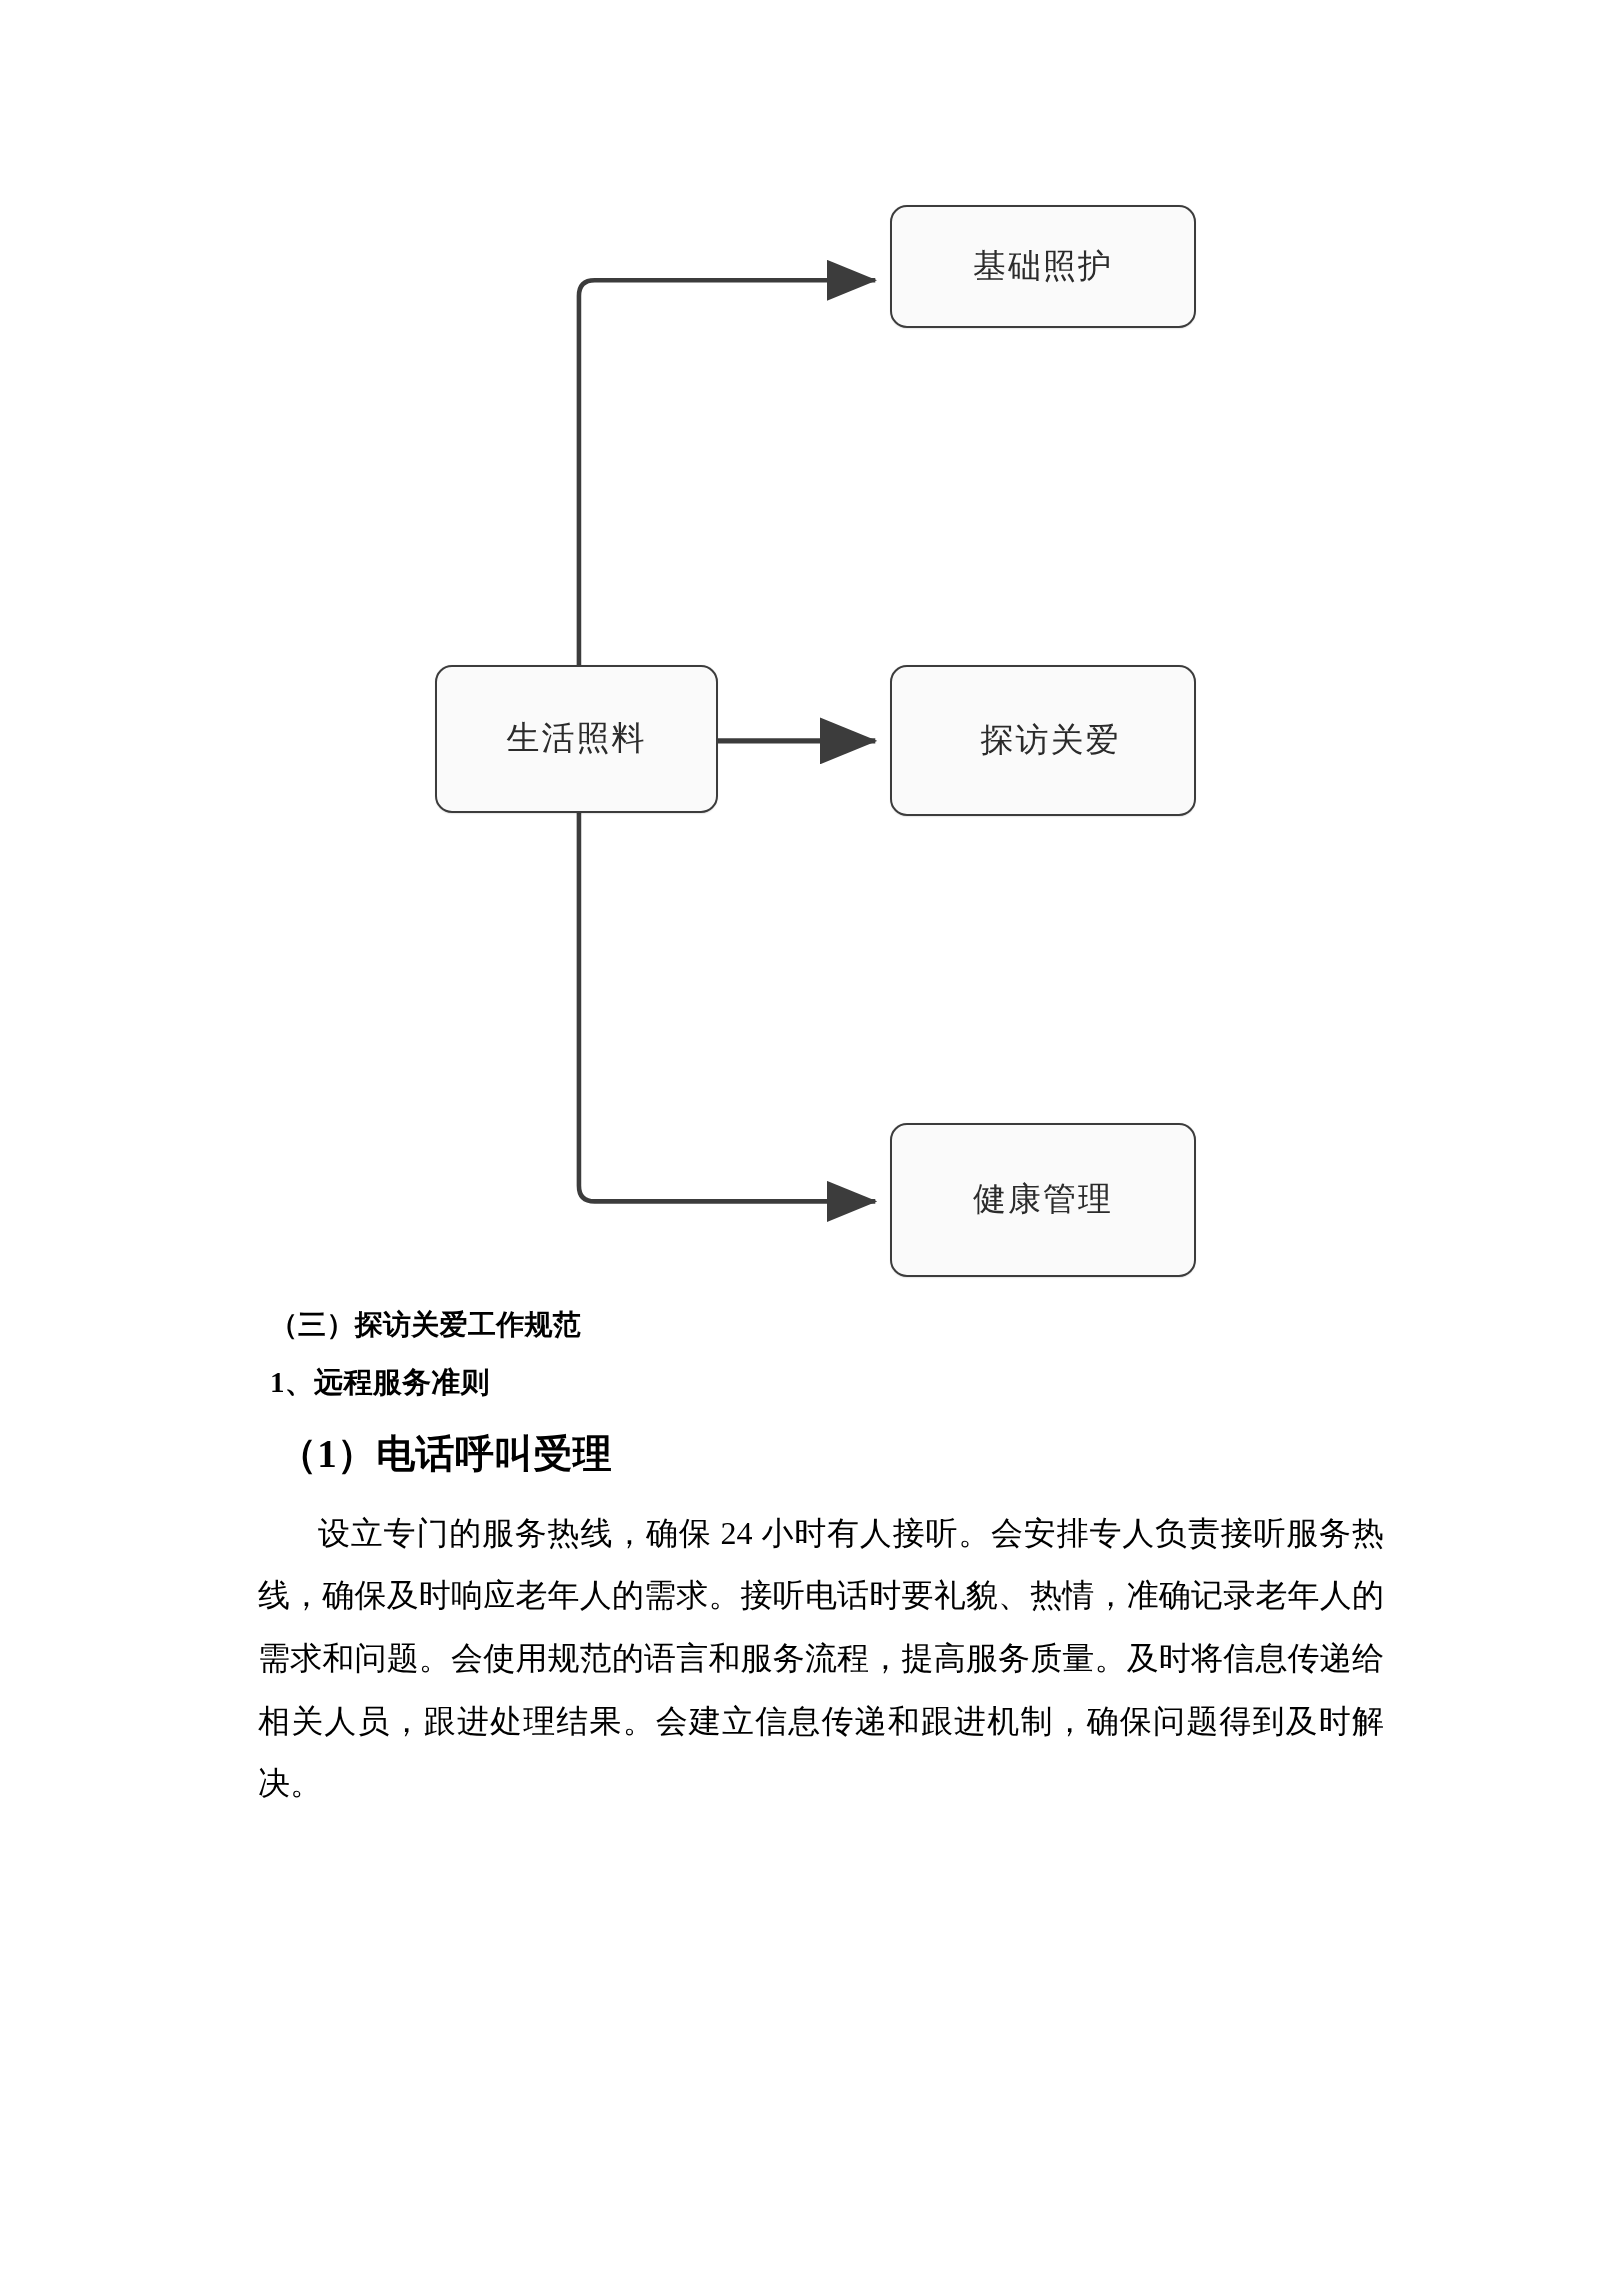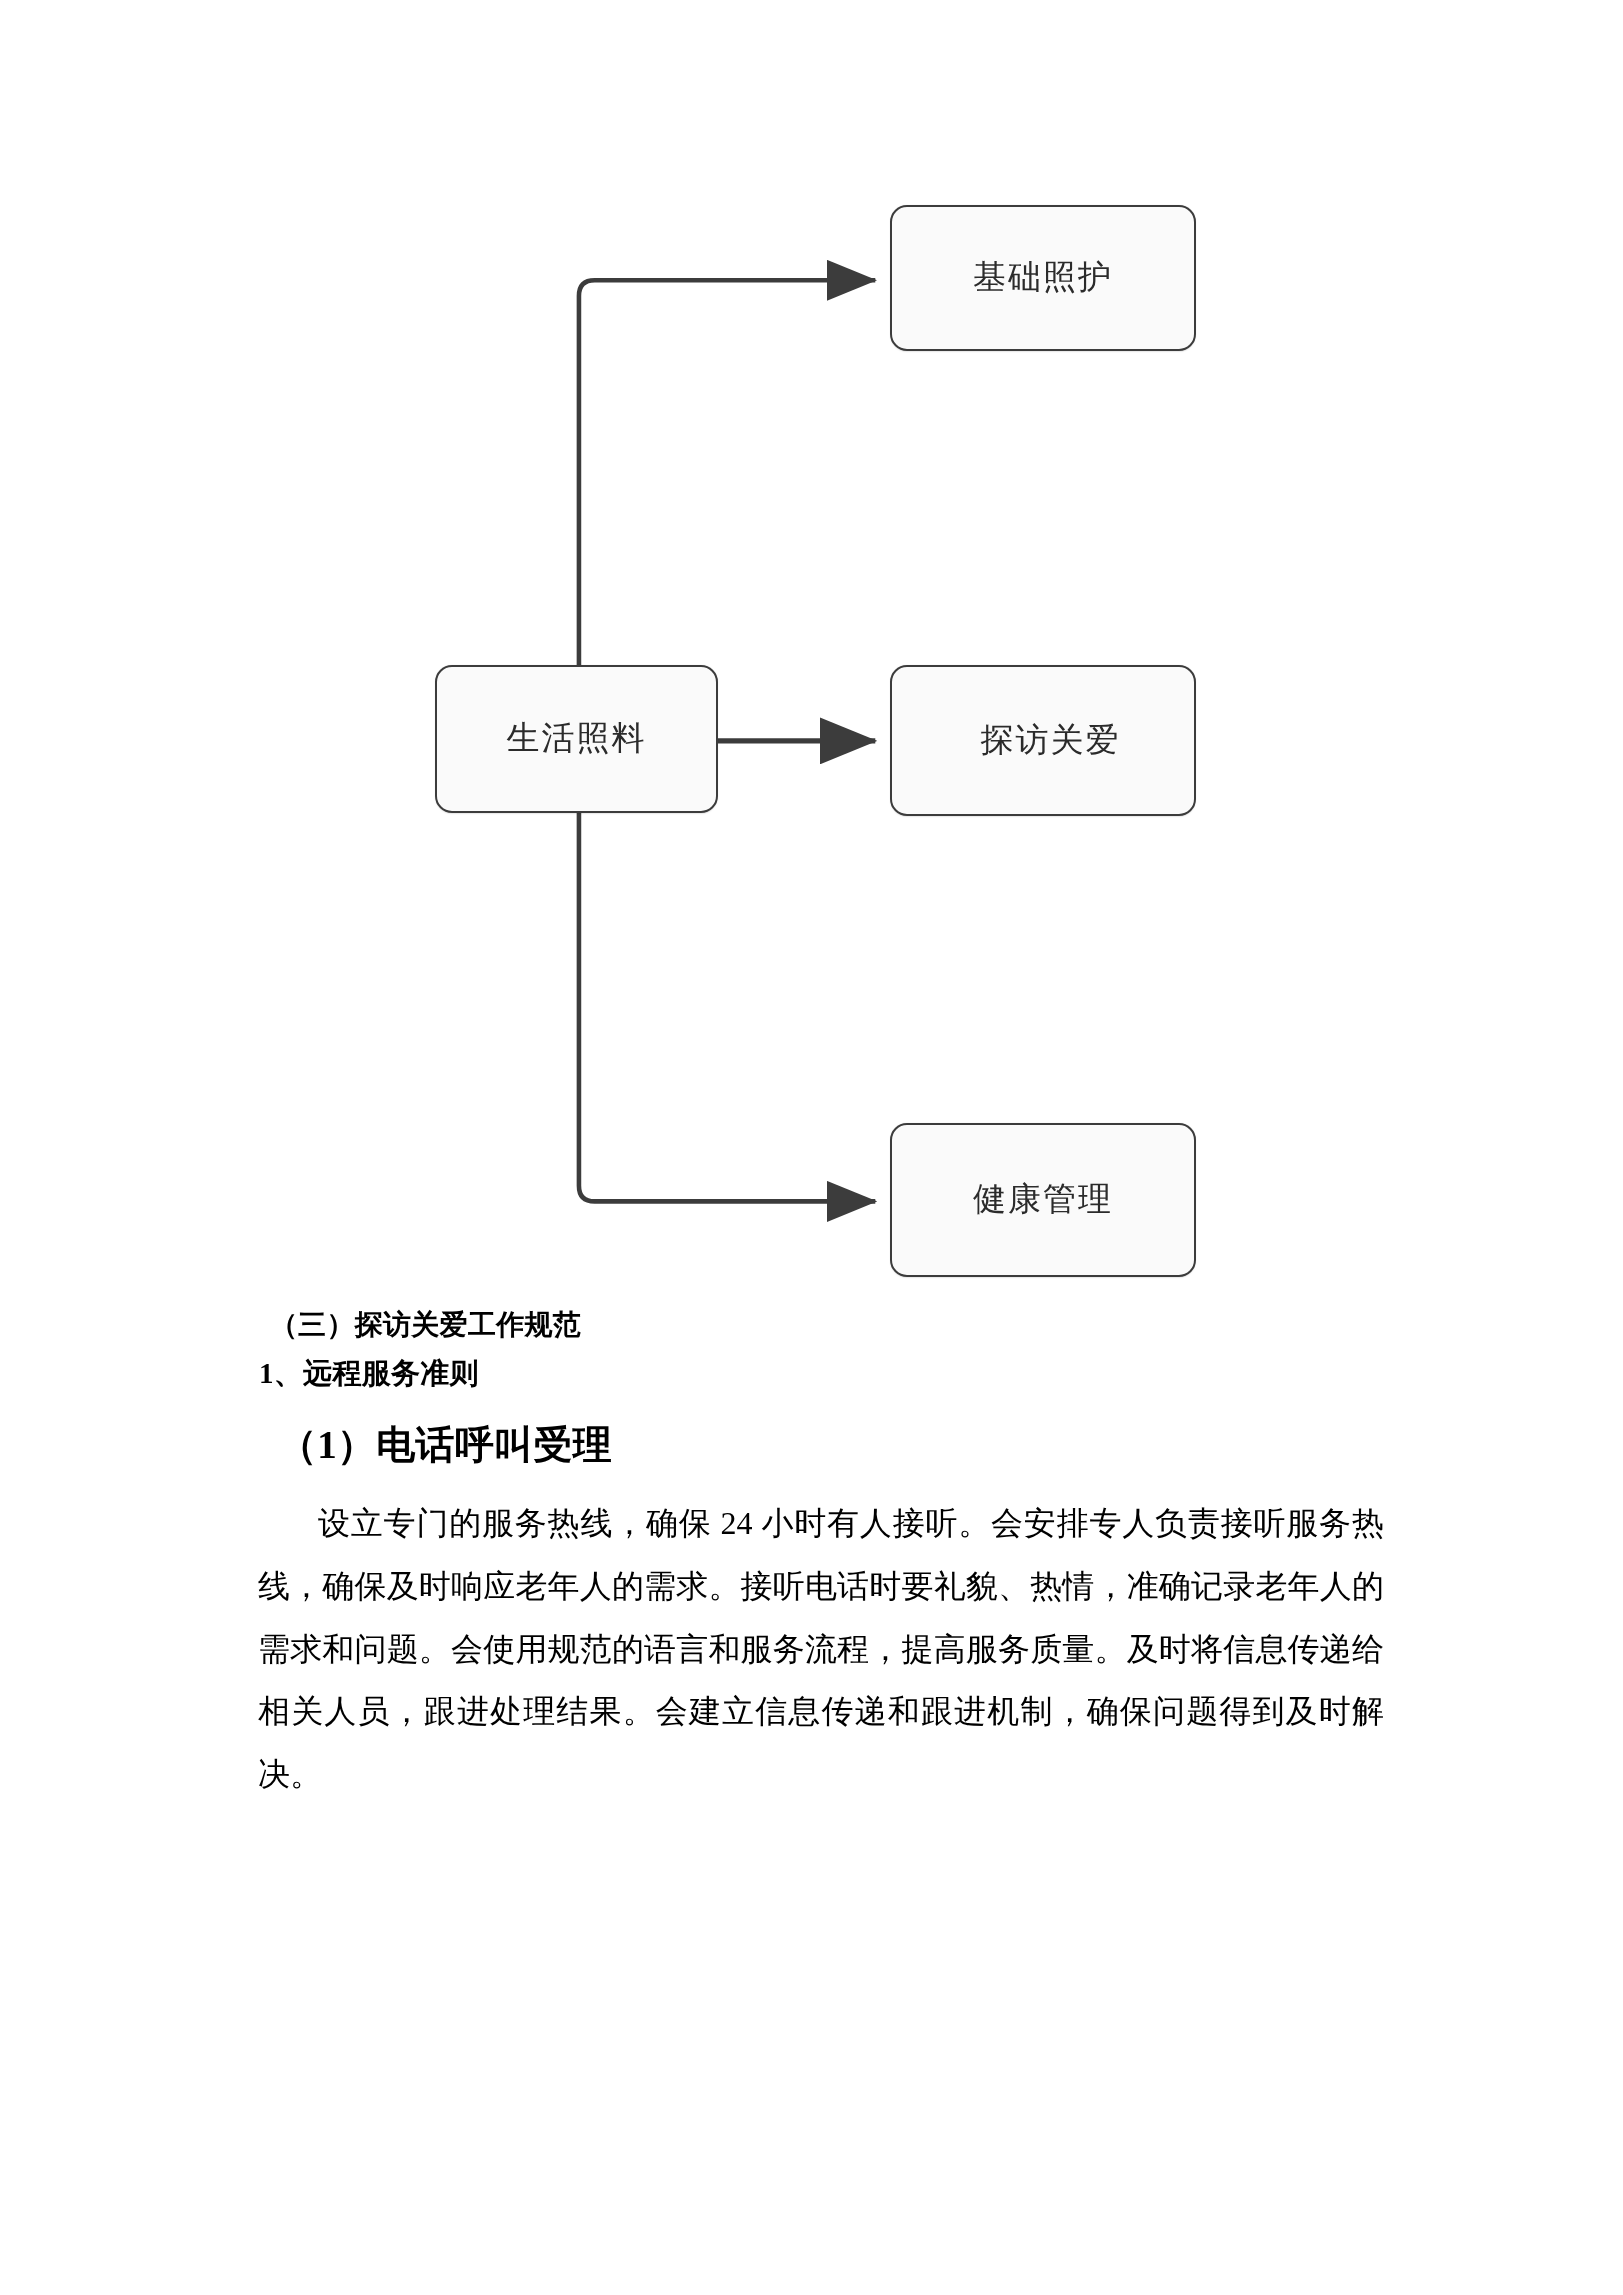--- a/index.html
+++ b/index.html
@@ -56,21 +56,21 @@
     font-family: "Liberation Serif", "DejaVu Serif", serif;
     font-size: 33px;
     line-height: 1.2;
     letter-spacing: 2px;
     color: #2b2b2b;
     white-space: nowrap;
     user-select: none;
   }
 
   .node-source  { left: 425px;  top: 665px; width: 283px; height: 148px; margin-left: 10px; }
-  .node-top     { left: 890px; top: 205px;  width: 306px; height: 146px; }
+  .node-top     { left: 890px; top: 205px;  width: 306px; height: 123px; }
   .node-middle  { left: 890px; top: 665px; width: 306px; height: 151px; padding-left: 15px; }
   .node-bottom  { left: 890px; top: 1123px; width: 306px; height: 154px; }
 
   
   .content {
     position: absolute;
     left: 258px;
     top: 1302px;
     width: 1126px;
   }
@@ -79,21 +79,21 @@
     line-height: 1.62;
     margin: 0 0 2.6px 0;
     text-indent: 0;
     padding-left: 11.8px;
     letter-spacing: 0.3px;
     white-space: nowrap;
   }
   .heading-sub {
     font-size: 29px;
     line-height: 1.62;
-    margin: 1px;
+    margin: 12px;
     letter-spacing: 0.3px;
     white-space: nowrap;
   }
   .heading-item {
     font-size: 39px;
     line-height: 1.62;
     margin: 16px;
     padding-left: 3.9px;
     letter-spacing: 0.3px;
     white-space: nowrap;

